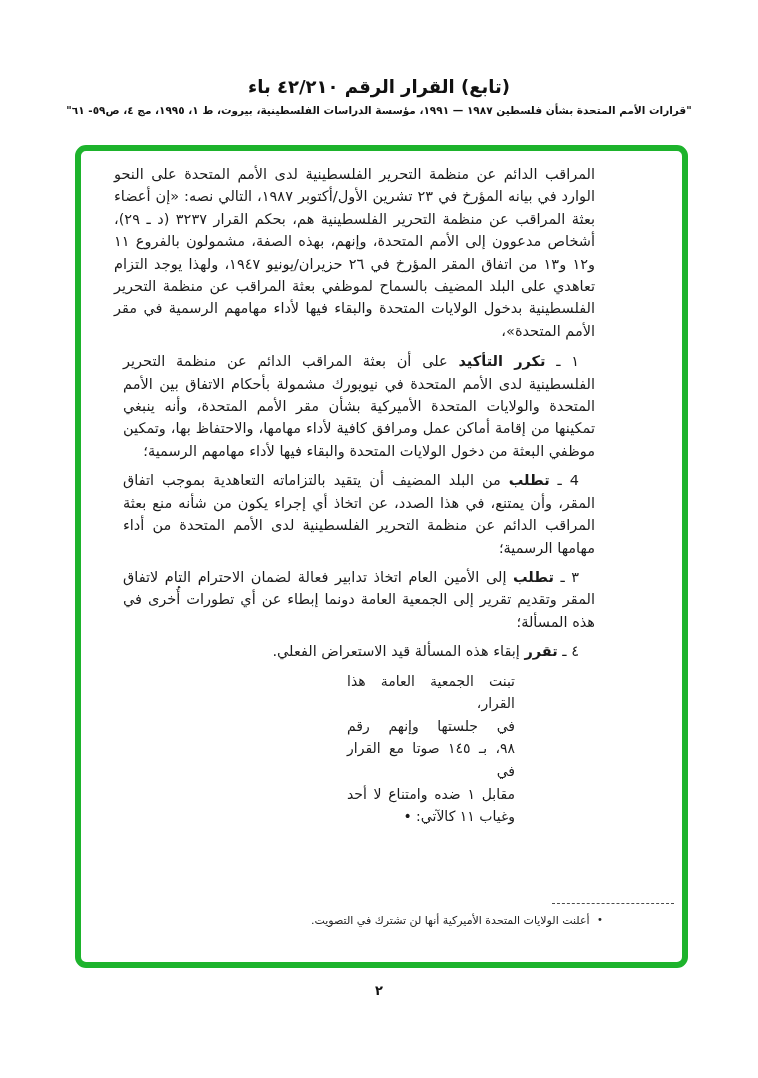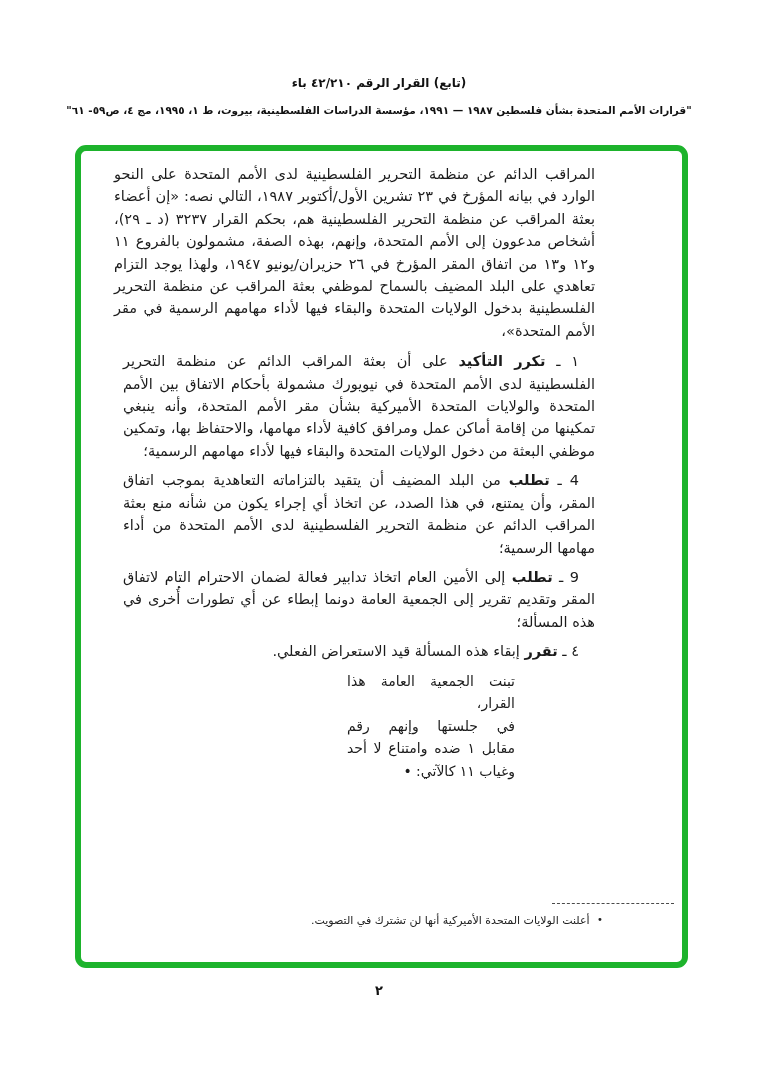--- a/index.html
+++ b/index.html
@@ -8,21 +8,21 @@
     width:758px;height:1078px;
     background:#ffffff;
     font-family:"DejaVu Sans",sans-serif;
     color:#1b1b1b;
     overflow:hidden;
   }
   
   .doc-title{
     position:absolute;top:76px;left:0;width:758px;
     text-align:center;direction:rtl;
-    font-size:12px;font-weight:bold;color:#111;
+    font-size:18px;font-weight:bold;color:#111;
   }
   .doc-citation{
     position:absolute;top:104px;left:0;width:758px;
     text-align:center;direction:rtl;
     font-size:10.5px;font-weight:bold;color:#111;
     white-space:nowrap;
   }
   
   .highlight-frame{
     position:absolute;left:75px;top:145px;
@@ -96,35 +96,36 @@
     <span class="clause-text"> على أن بعثة المراقب الدائم عن منظمة التحرير الفلسطينية لدى الأمم المتحدة في نيويورك مشمولة بأحكام الاتفاق بين الأمم المتحدة والولايات المتحدة الأميركية بشأن مقر الأمم المتحدة، وأنه ينبغي تمكينها من إقامة أماكن عمل ومرافق كافية لأداء مهامها، والاحتفاظ بها، وتمكين موظفي البعثة من دخول الولايات المتحدة والبقاء فيها لأداء مهامهم الرسمية؛</span>
   </p>
 
   <p class="clause">
     <span class="clause-prefix">4 ـ </span>
     <span class="clause-lead">تطلب</span>
     <span class="clause-text"> من البلد المضيف أن يتقيد بالتزاماته التعاهدية بموجب اتفاق المقر، وأن يمتنع، في هذا الصدد، عن اتخاذ أي إجراء يكون من شأنه منع بعثة المراقب الدائم عن منظمة التحرير الفلسطينية لدى الأمم المتحدة من أداء مهامها الرسمية؛</span>
   </p>
 
   <p class="clause">
-    <span class="clause-prefix">9 ـ </span>
+    <span class="clause-prefix">٣ ـ </span>
     <span class="clause-lead">تطلب</span>
     <span class="clause-text"> إلى الأمين العام اتخاذ تدابير فعالة لضمان الاحترام التام لاتفاق المقر وتقديم تقرير إلى الجمعية العامة دونما إبطاء عن أي تطورات أُخرى في هذه المسألة؛</span>
   </p>
 
   <p class="clause">
     <span class="clause-prefix">٤ ـ </span>
     <span class="clause-lead">تقرر</span>
     <span class="clause-text"> إبقاء هذه المسألة قيد الاستعراض الفعلي.</span>
   </p>
 </div>
 
       <div class="adoption" id="adoption">
           <div class="adoption-line">تبنت الجمعية العامة هذا القرار،</div>
           <div class="adoption-line">في جلستها وإنهم رقم</div>
+          <div class="adoption-line">٩٨، بـ ١٤٥ صوتا مع القرار في</div>
           <div class="adoption-line">مقابل ١ ضده وامتناع لا أحد</div>
           <div class="adoption-line last">وغياب ١١ كالآتي: •</div>
         </div>
     </div>
 
     <div class="fn-rule"></div>
 
     <div class="footnote">
       <span class="footnote-marker">•</span>
       <span>أعلنت الولايات المتحدة الأميركية أنها لن تشترك في التصويت.</span>

